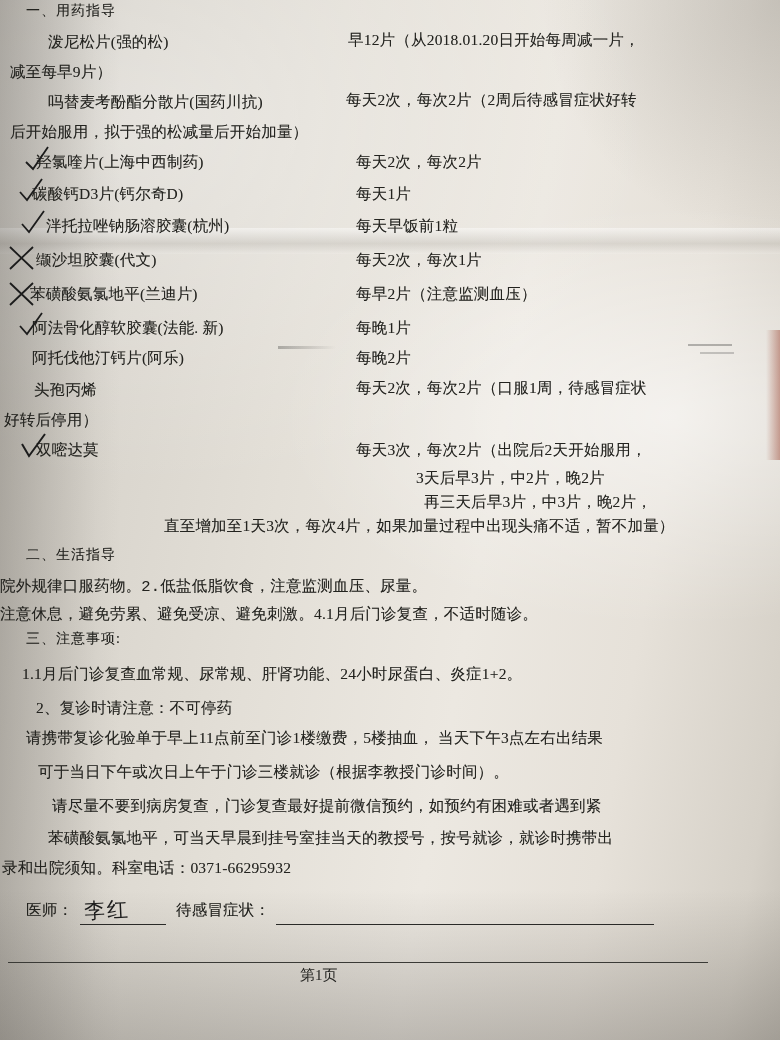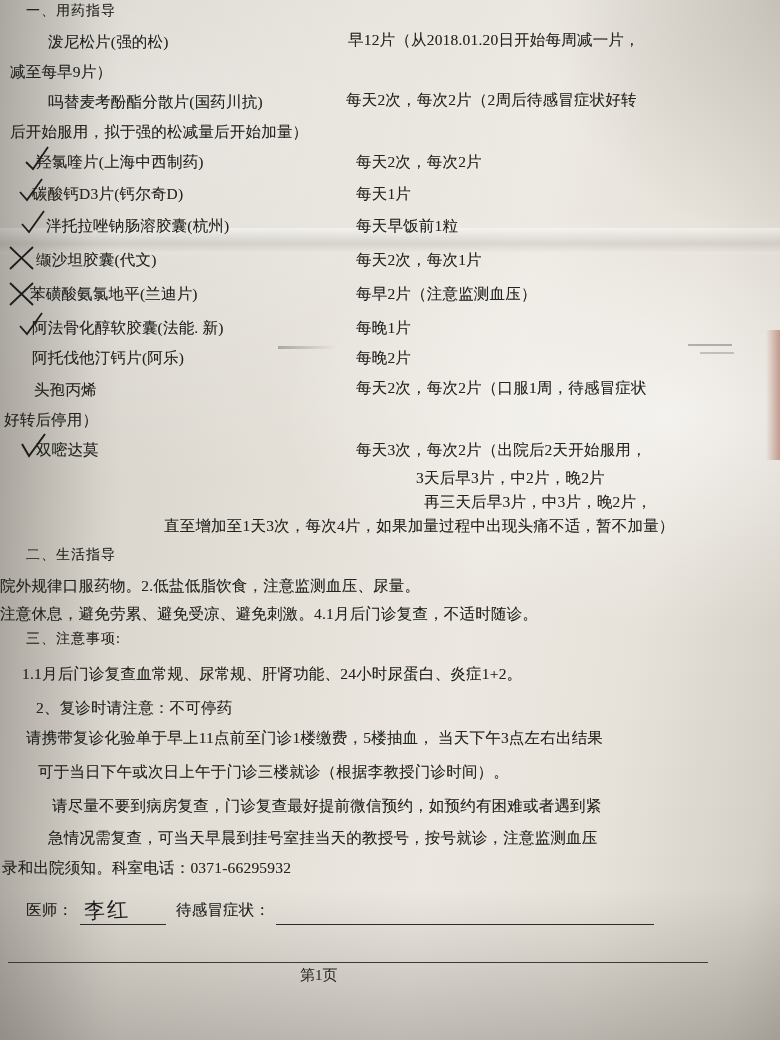--- a/index.html
+++ b/index.html
@@ -164,30 +164,30 @@
     <div class="line dose" style="left:356px; top:378px;">每天2次，每次2片（口服1周，待感冒症状</div>
     <div class="line dose" style="left:4px; top:410px;">好转后停用）</div>
 
     <div class="line drug" style="left:36px; top:440px;">双嘧达莫</div>
     <div class="line dose" style="left:356px; top:440px;">每天3次，每次2片（出院后2天开始服用，</div>
     <div class="line dose" style="left:404px; top:468px;margin-left:12px;">3天后早3片，中2片，晚2片</div>
     <div class="line dose" style="left:424px; top:492px;">再三天后早3片，中3片，晚2片，</div>
     <div class="line dose" style="left:164px; top:516px;">直至增加至1天3次，每次4片，如果加量过程中出现头痛不适，暂不加量）</div>
 
     <div class="line sec" style="left:26px; top:546px;">二、生活指导</div>
-    <div class="line" style="left:0px; top:576px;">院外规律口服药物。2.低盐低脂饮食，注意监测血压、尿量。</div>
+    <div class="line" style="left:0px; top:576px;font-family:Liberation Mono, monospace;">院外规律口服药物。2.低盐低脂饮食，注意监测血压、尿量。</div>
     <div class="line" style="left:0px; top:604px;">注意休息，避免劳累、避免受凉、避免刺激。4.1月后门诊复查，不适时随诊。</div>
 
     <div class="line sec" style="left:26px; top:630px;">三、注意事项:</div>
     <div class="line" style="left:22px; top:664px;">1.1月后门诊复查血常规、尿常规、肝肾功能、24小时尿蛋白、炎症1+2。</div>
     <div class="line" style="left:36px; top:698px;text-align:center;">2、复诊时请注意：不可停药</div>
     <div class="line" style="left:26px; top:728px;">请携带复诊化验单于早上11点前至门诊1楼缴费，5楼抽血，  当天下午3点左右出结果</div>
     <div class="line" style="left:52px; top:796px;">请尽量不要到病房复查，门诊复查最好提前微信预约，如预约有困难或者遇到紧</div>
     <div class="line" style="left:38px; top:762px;">可于当日下午或次日上午于门诊三楼就诊（根据李教授门诊时间）。</div>
-    <div class="line" style="left:48px; top:828px;">急情况需复查，可当天早晨到挂号室挂当天的教授号，按号就诊，注意监测血压</div>
+    <div class="line" style="left:48px; top:828px;">苯磺酸氨氯地平，可当天早晨到挂号室挂当天的教授号，按号就诊，就诊时携带出</div>
     <div class="line" style="left:2px; top:858px;">录和出院须知。科室电话：0371-66295932</div>
 
     <div class="line" style="left:26px; top:900px;">医师：</div>
     <div class="sig" style="left:84px; top:896px;">李红</div>
     <div class="rule" style="left:80px; top:924px; width:86px;"></div>
     <div class="line" style="left:176px; top:900px;">待感冒症状：</div>
     <div class="rule" style="left:276px; top:924px; width:378px;"></div>
 
     <div class="footer-rule"></div>
     <div class="page-no">第1页</div>

